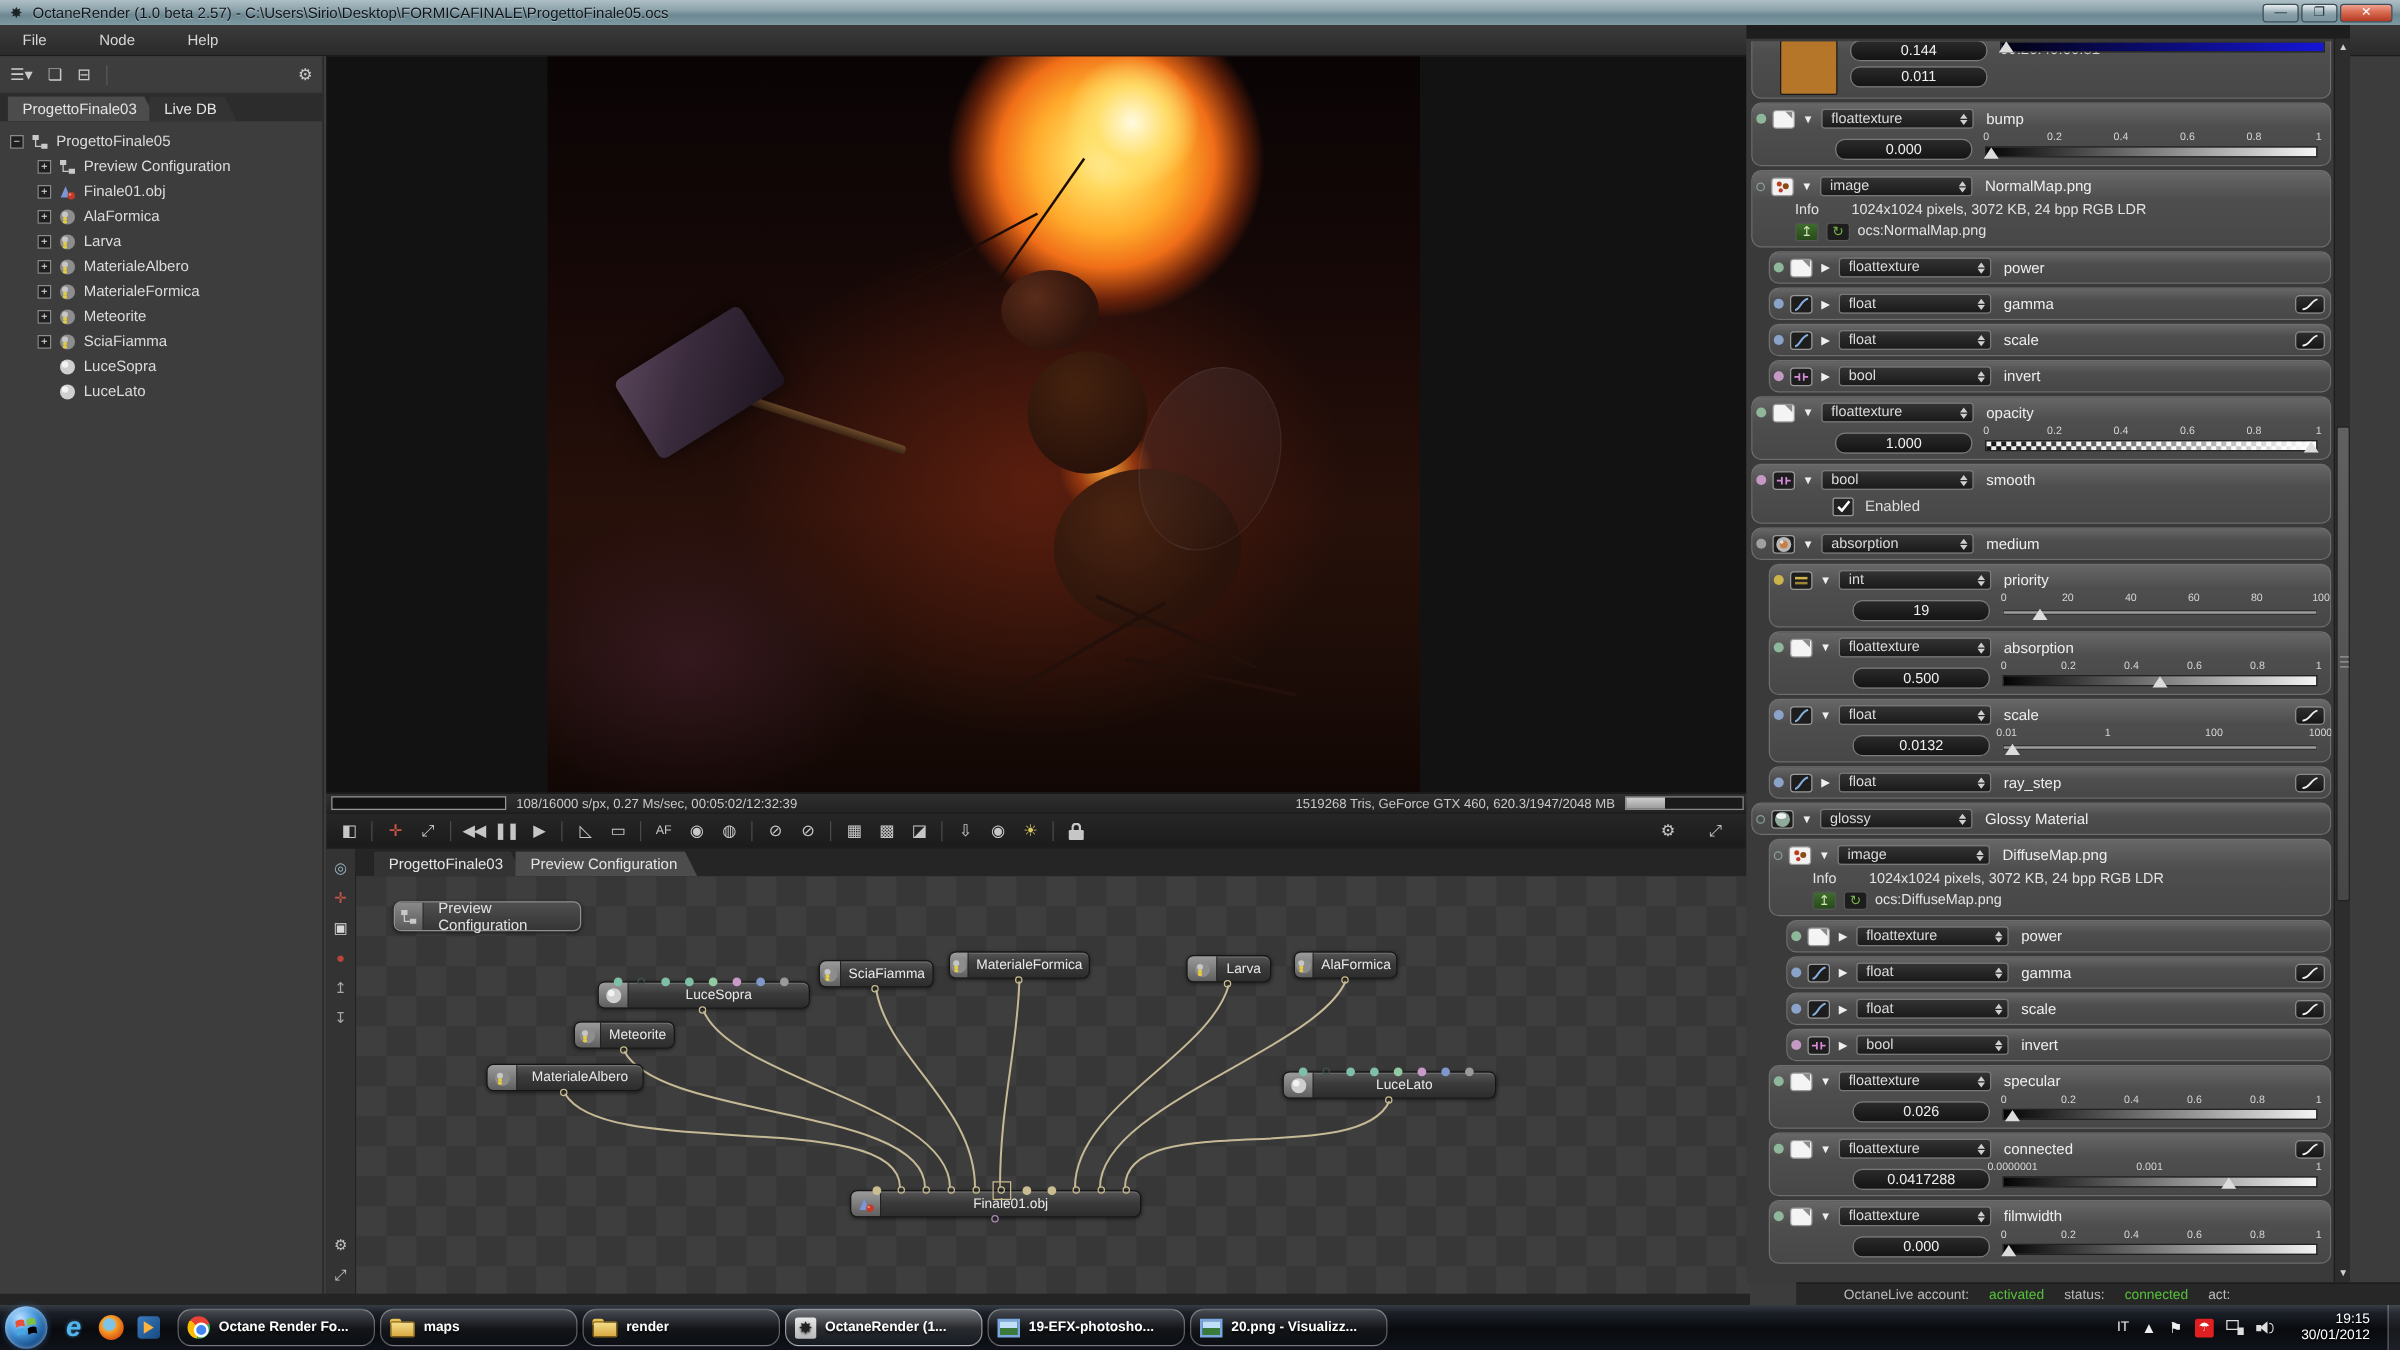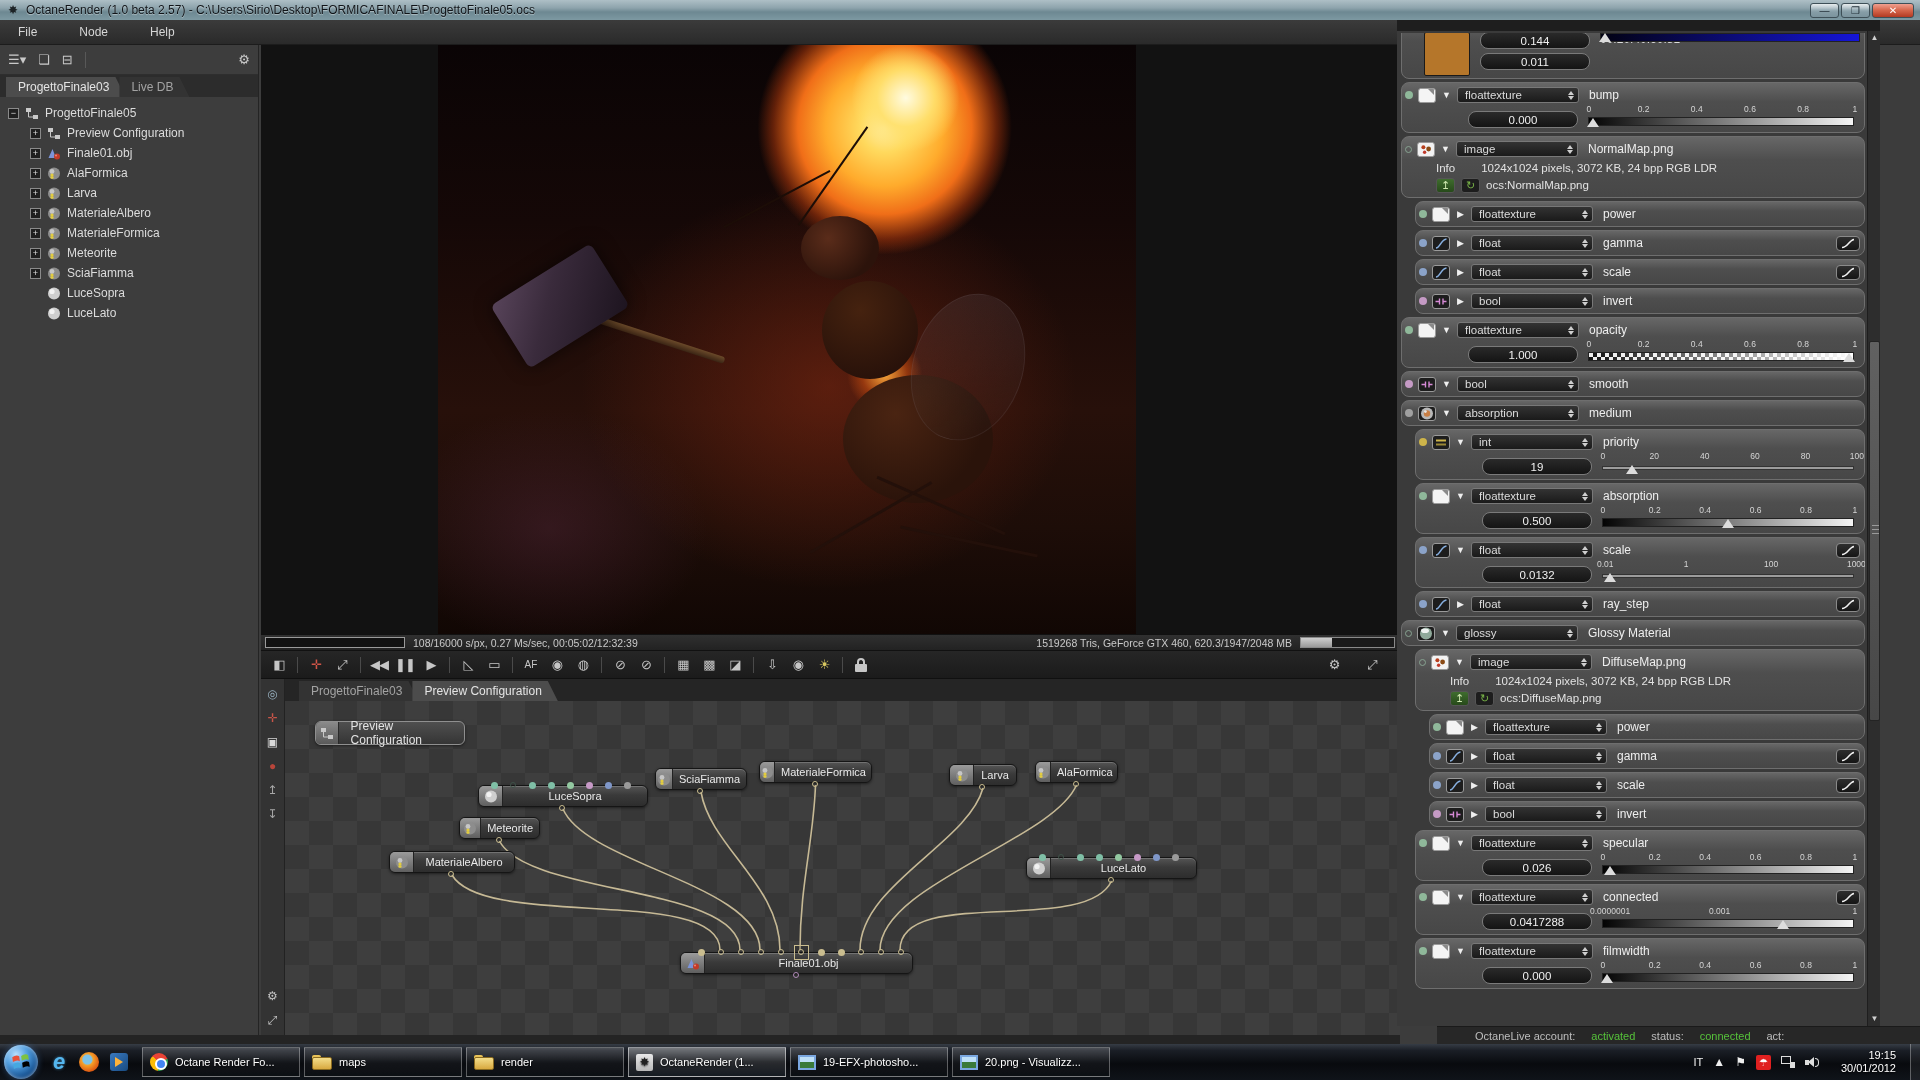--- a/index.html
+++ b/index.html
@@ -23,21 +23,21 @@
     border-bottom:1px solid #1c1c1c; display:flex; align-items:center; padding-left:12px; gap:30px; }
   .menuitem { color:#d6d6d6; font-size:12px; padding:2px 6px; }
 
   
   #leftpanel { left:0; top:45px; width:259px; height:990px; background:#3d3d3d; border-right:1px solid #242424; }
   #lp-toolbar { height:30px; display:flex; align-items:center; padding:0 8px; gap:12px; border-bottom:1px solid #2e2e2e; }
   .tbico { color:#c9c9c9; font-size:13px; }
   .tbsep { width:1px; height:16px; background:#585858; }
   #lp-wrench { margin-left:auto; }
   .tabsrow { height:22px; display:flex; align-items:flex-end; padding-left:6px; background:#2c2c2c; }
-  .tab { padding:3px 16px 3px 12px; font-size:12px; color:#a3a3a3; background:#333;
+  .tab { padding:3px 16px 3px 12px; font-size:12px; color:#e5e5e5; background:#333;
     clip-path:polygon(0 0, calc(100% - 10px) 0, 100% 100%, 0 100%); margin-right:-6px; }
   .tab.active { background:#4c4c4c; color:#e4e4e4; }
   #lp-tree { padding-top:6px; }
   .trow { height:20px; display:flex; align-items:center; gap:5px; }
   .expander { width:11px; height:11px; background:#1f1f1f; border:1px solid #8a8a8a; color:#ddd;
     font-size:9px; line-height:9px; text-align:center; flex:none; }
   .expander.none { visibility:hidden; }
   .ticon { width:16px; height:15px; flex:none; display:flex; align-items:center; justify-content:center; }
   .tlabel { color:#dcdcdc; font-size:12px; }
 
@@ -183,24 +183,24 @@
   #bottomstrip { left:0; top:1035px; width:1400px; height:9px; background:#242424; }
 
   
   #taskbar { left:0; top:1044px; width:1920px; height:36px;
     background:linear-gradient(180deg, rgba(90,100,112,.55) 0%, rgba(28,32,40,.92) 18%, rgba(8,10,14,.96) 55%, rgba(16,20,26,.92) 100%), #0a0c10;
     display:flex; align-items:center; }
   #startorb { width:34px; height:34px; border-radius:50%; margin:0 6px 0 4px; position:relative;
     background:radial-gradient(circle at 35% 28%, #b9e0ff 0%, #4f9de0 35%, #15508f 70%, #082c55 100%);
     box-shadow:inset 0 0 4px rgba(255,255,255,.6), 0 0 6px rgba(80,160,255,.35); }
   .quickico { width:30px; height:34px; display:flex; align-items:center; justify-content:center; }
-  .tbtn { width:158px; height:30px; margin:0 2px; border:1px solid rgba(255,255,255,.32); border-radius:0;
+  .tbtn { width:158px; height:30px; margin:0 2px; border:1px solid rgba(255,255,255,.32); border-radius:11px;
     background:linear-gradient(180deg, rgba(255,255,255,.18), rgba(255,255,255,.05) 48%, rgba(0,0,0,.15));
     display:flex; align-items:center; gap:7px; padding:0 7px; color:#fff; font-size:11px;
-    text-shadow:0 1px 2px rgba(0,0,0,.8); white-space:nowrap; overflow:hidden; }
+    text-shadow:0 1px 2px rgba(0,0,0,.8); white-space:nowrap; overflow:hidden;font-weight:bold; }
   .tbtn.active { background:linear-gradient(180deg, rgba(255,255,255,.38), rgba(255,255,255,.14) 48%, rgba(40,50,60,.3));
     border-color:rgba(255,255,255,.5); }
   .tbtn .blabel { overflow:hidden; text-overflow:ellipsis; }
   #traygap { flex:1; }
   #tray { display:flex; align-items:center; gap:10px; color:#eee; font-size:11px; padding-right:14px; }
   #clock { text-align:right; font-size:11px; line-height:13px; color:#fff; text-shadow:0 1px 2px #000; margin-left:12px; }
   #showdesktop { width:10px; height:36px; border-left:1px solid rgba(255,255,255,.3); background:rgba(255,255,255,.06); }
   .trayico { font-size:12px; }
   .avira { width:15px; height:15px; background:#e02020; border-radius:2px; color:#fff; font-size:10px; line-height:15px; text-align:center; }
   .netico { position:relative; width:14px; height:12px; }
@@ -857,20 +857,26 @@
           <span class="arr">▼</span>
           <span class="dd">
             <span>bool</span>
             <span class="spin">
               <i class="up"></i>
               <i class="dn"></i>
             </span>
           </span>
           <span class="plabel">smooth</span>
         </div>
+        <div class="checkrow">
+          <span class="checkbox"><svg width="12" height="10" viewBox="0 0 12 10">
+              <path d="M1.5 5.5 L4.5 8.5 L10.5 1" stroke="#fff" stroke-width="2" fill="none"></path>
+            </svg></span>
+          <span>Enabled</span>
+        </div>
       </div>
       <div class="prow" style="margin-left: 0px;">
         <div class="phead">
           <span class="bullet" style="background: rgb(160, 160, 160);"></span>
           <span class="iconbox">
             <svg width="14" height="13" viewBox="0 0 14 13">
               <circle cx="7" cy="6.5" r="6" fill="#b8b8b8"></circle>
               <circle cx="7" cy="6.5" r="3.2" fill="#c87f46"></circle>
               <circle cx="5.4" cy="4.6" r="1.4" fill="#e6e6e6"></circle>
             </svg>

